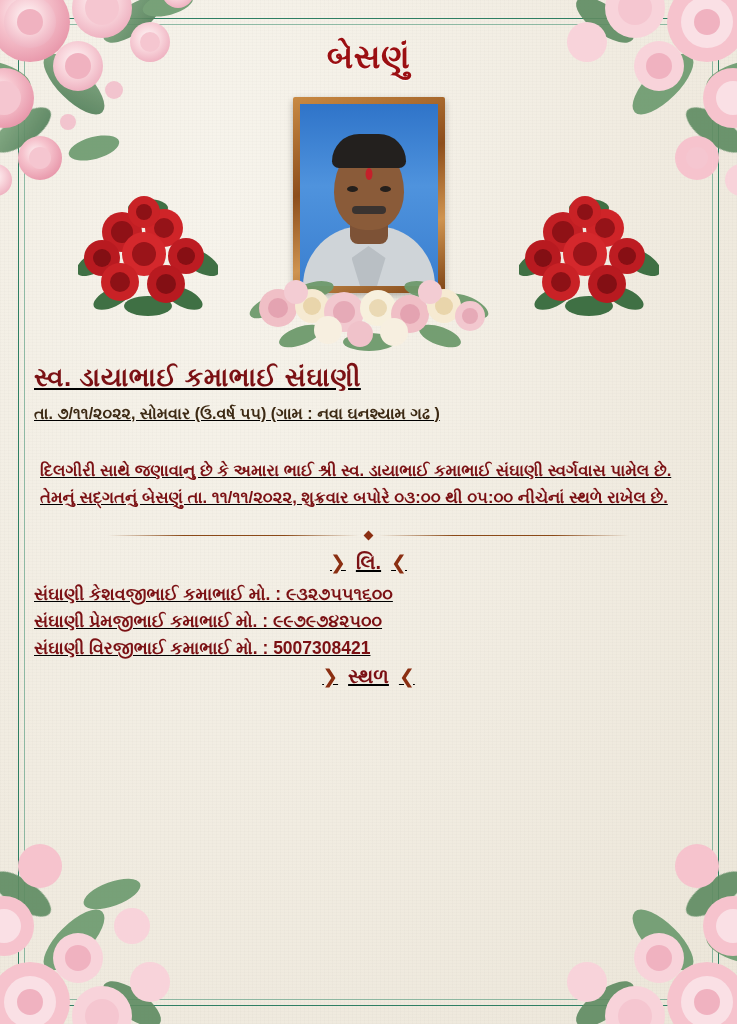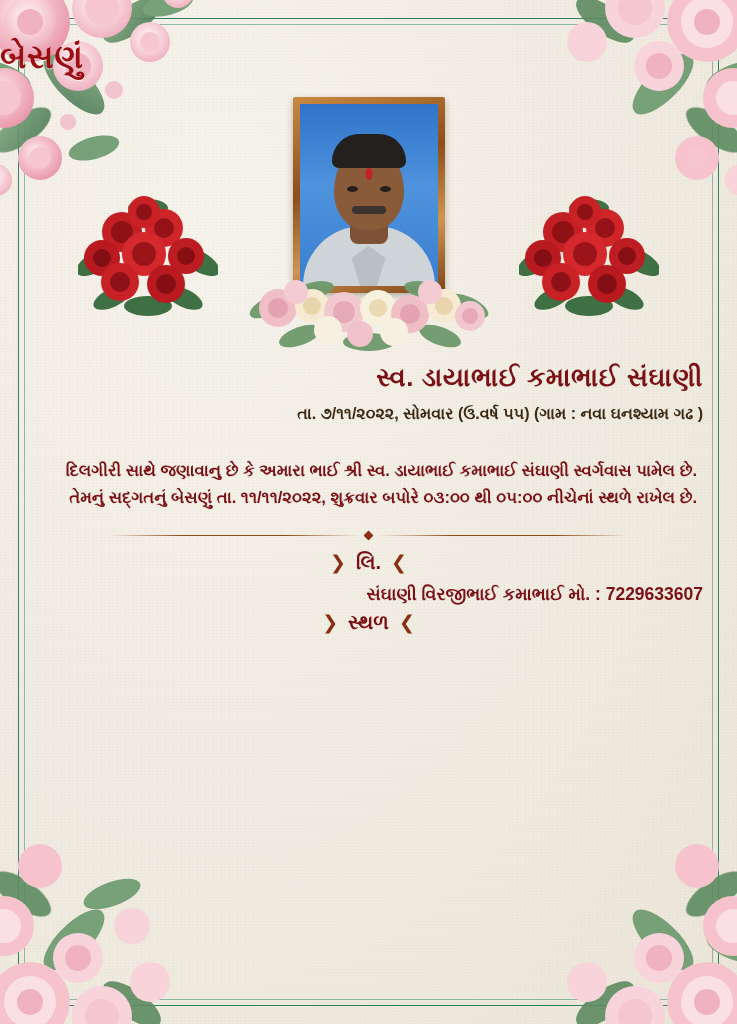--- a/index.html
+++ b/index.html
@@ -67,21 +67,21 @@
   #floral-bottom-right { right: -18px; bottom: -20px; transform: scale(-1,-1); }
 
   .corner-floral svg { width: 100%; height: 100%; display: block; }
 
   
   #title {
     position: absolute;
     top: 38px;
     left: 0;
     right: 0;
-    text-align: left;
+    text-align: center;
     font-size: 33px;
     font-weight: bold;
     color: #9b0f12;
     letter-spacing: 0.5px;
     text-shadow: 0 1px 0 rgba(255,255,255,0.7);
   }
 
   
   #portrait-frame {
     position: absolute;
@@ -206,21 +206,22 @@
     height: 86px;
   }
   #garland svg { width: 100%; height: 100%; display: block; }
 
   
   #content {
     position: absolute;
     left: 34px;
     right: 34px;
     top: 362px;
-    text-align: right;
+    text-align: left;
+    text-decoration: underline;
   }
 
   #deceased-name {
     font-size: 26px;
     font-weight: bold;
     color: #7b1114;
     letter-spacing: 0.5px;
     margin-bottom: 12px;
   }
   #date-line {
@@ -557,21 +558,23 @@
       <div class="dot"></div>
       <div class="rule"></div>
     </div>
 
     <div class="label-row">
       <span class="arrow">❯</span>
       <span class="label-text">લિ.</span>
       <span class="arrow">❮</span>
     </div>
 
-    <div class="contact-line">સંઘાણી વિરજીભાઈ કમાભાઈ     મો. : 7229633607</div>
+    <div class="contact-line">સંઘાણી કેશવજીભાઈ કમાભાઈ   મો. : ૯૩૨૭૫૫૧૬૦૦</div>
+    <div class="contact-line">સંઘાણી પ્રેમજીભાઈ કમાભાઈ   મો. : ૯૯૭૯૭૪૨૫૦૦</div>
+    <div class="contact-line">સંઘાણી વિરજીભાઈ કમાભાઈ     મો. : 5007308421</div>
 
     <div class="label-row">
       <span class="arrow">❯</span>
       <span class="label-text">સ્થળ</span>
       <span class="arrow">❮</span>
     </div>
 
   </div>
 
 </div>

